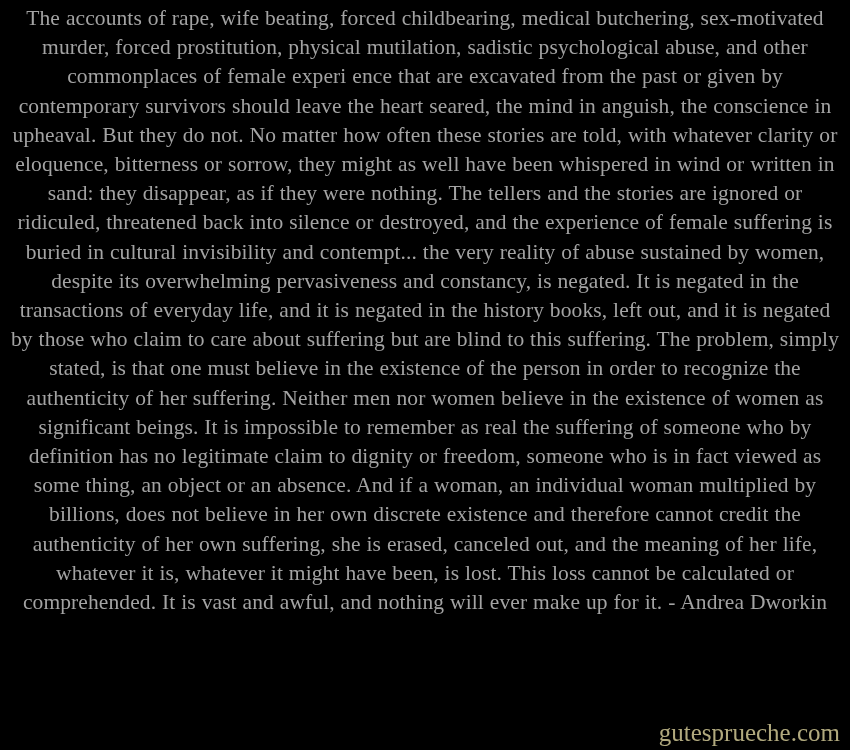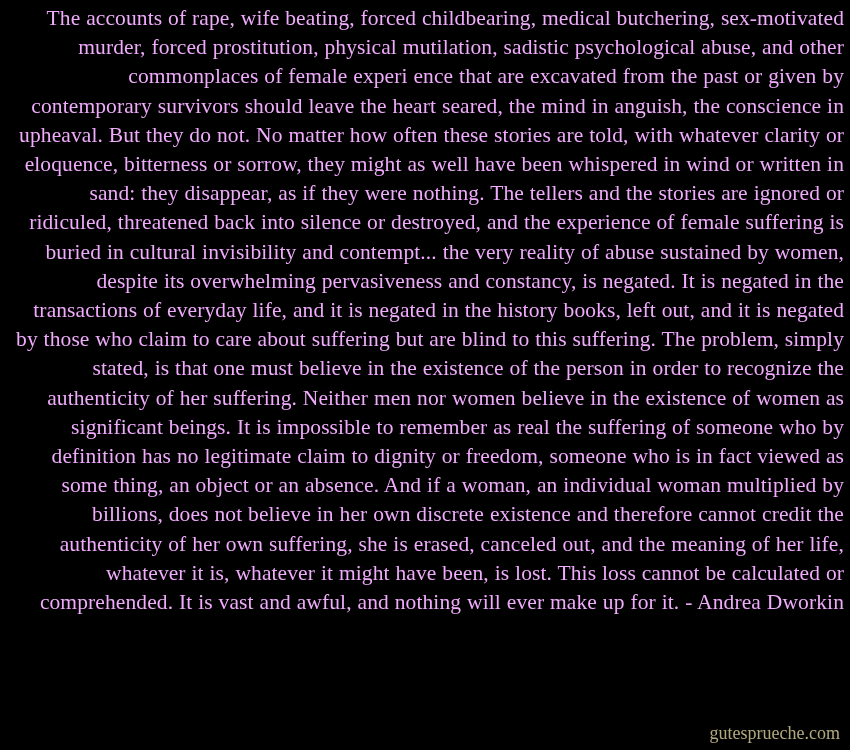--- a/index.html
+++ b/index.html
@@ -20,35 +20,35 @@
     background: #000000;
     box-sizing: border-box;
   }
   .quote-text {
     position: absolute;
     top: 4px;
     left: 0;
     width: 850px;
     padding: 0 6px;
     box-sizing: border-box;
-    color: #f0abfc;
+    color: #a3a3a3;
     font-family: "Liberation Serif", serif;
     font-size: 21.5px;
     line-height: 29.2px;
-    text-align: right;
+    text-align: center;
     letter-spacing: 0.1px;
     word-spacing: 0.4px;
   }
   .watermark {
     position: absolute;
     right: 10px;
     bottom: 6px;
     color: #d8cf9a;
     font-family: "Liberation Serif", serif;
-    font-size: 18px;
+    font-size: 25px;
     line-height: 22px;
     opacity: 0.82;
     text-align: right;
   }
 </style>
 </head>
 <body>
 
 <div class="quote-card">
   <div class="quote-text">The accounts of rape, wife beating, forced childbearing, medical butchering, sex-motivated murder, forced prostitution, physical mutilation, sadistic psychological abuse, and other commonplaces of female experi ence that are excavated from the past or given by contemporary survivors should leave the heart seared, the mind in anguish, the conscience in upheaval. But they do not. No matter how often these stories are told, with whatever clarity or eloquence, bitterness or sorrow, they might as well have been whispered in wind or written in sand: they disappear, as if they were nothing. The tellers and the stories are ignored or ridiculed, threatened back into silence or destroyed, and the experience of female suffering is buried in cultural invisibility and contempt... the very reality of abuse sustained by women, despite its overwhelming pervasiveness and constancy, is negated. It is negated in the transactions of everyday life, and it is negated in the history books, left out, and it is negated by those who claim to care about suffering but are blind to this suffering.   The problem, simply stated, is that one must believe in the existence of the person in order to recognize the authenticity of her suffering. Neither men nor women believe in the existence of women as significant beings. It is impossible to remember as real the suffering of someone who by definition has no legitimate claim to dignity or freedom, someone who is in fact viewed as some thing, an object or an absence. And if a woman, an individual woman multiplied by billions, does not believe in her own discrete existence and therefore cannot credit the authenticity of her own suffering, she is erased, canceled out, and the meaning of her life, whatever it is, whatever it might have been, is lost. This loss cannot be calculated or comprehended. It is vast and awful, and nothing will ever make up for it. - Andrea Dworkin</div>

